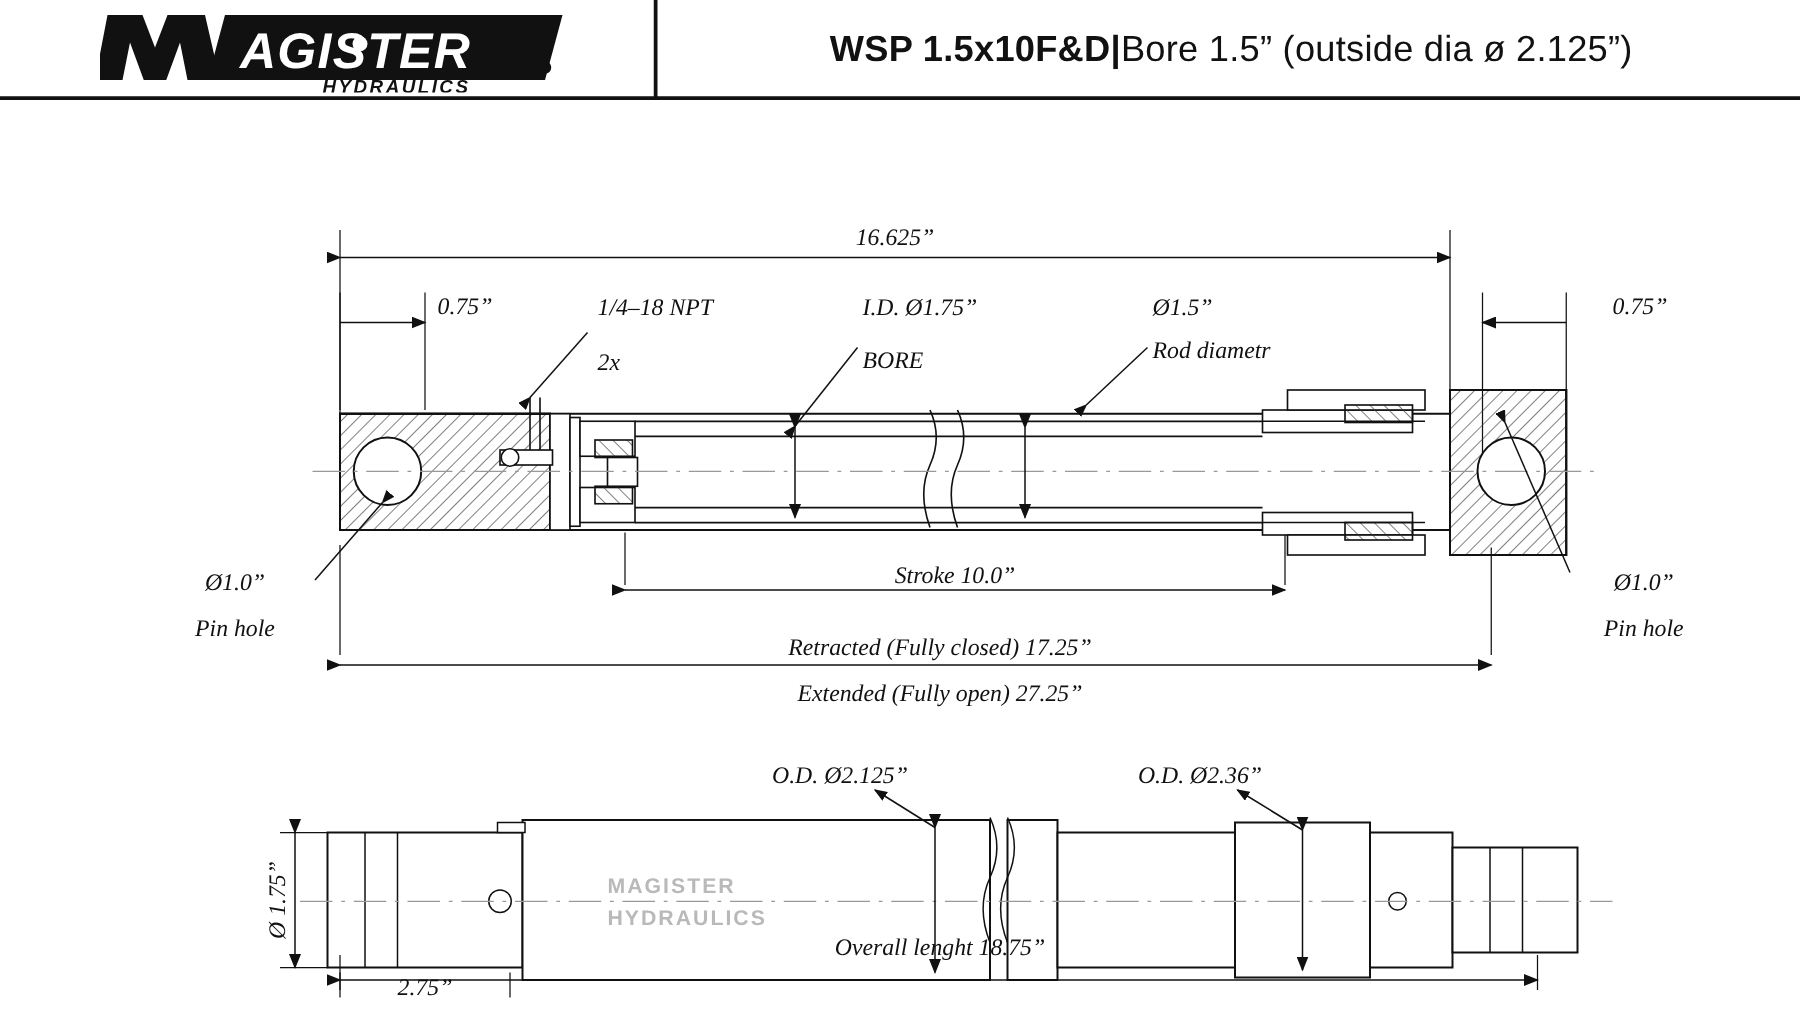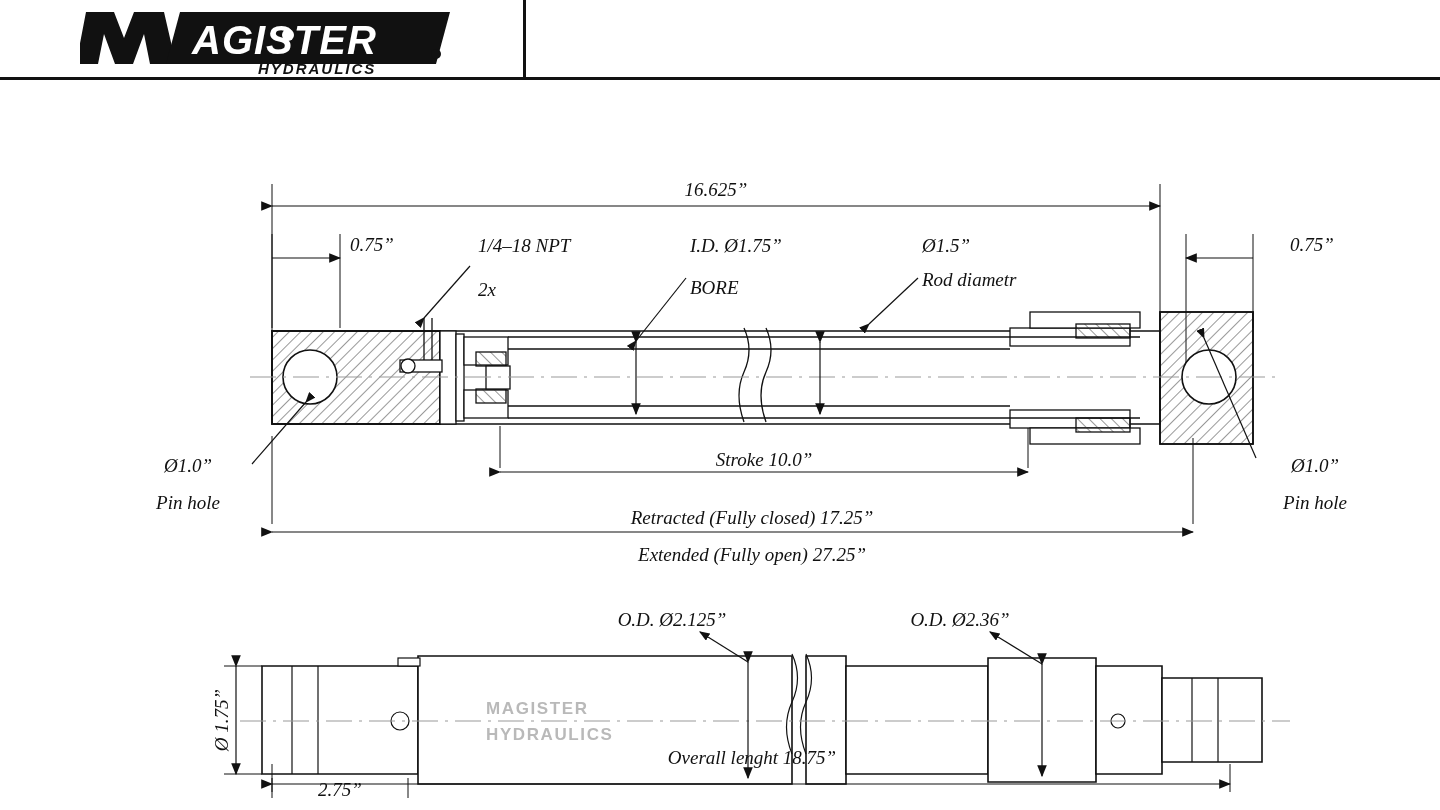--- a/index.html
+++ b/index.html
@@ -56,20 +56,25 @@
           <rect x="150" y="56" width="190" height="2"></rect>
         </g>
         <text x="178" y="70" fill="#111" font-family="Liberation Sans, sans-serif" font-weight="bold" font-style="italic" font-size="15" letter-spacing="2">HYDRAULICS</text>
         <circle cx="208" cy="31" r="6" fill="#fff"></circle>
         <circle cx="356" cy="50" r="5" fill="#111"></circle>
       </svg>
     </div>
 
     <div class="hdr-divider"></div>
 
+    <div class="hdr-title">
+      <span class="b">WSP 1.5x10F&amp;D</span>
+      <span class="b"> | </span>
+      <span class="n">Bore 1.5” (outside dia ø 2.125”)</span>
+    </div>
 
     <div class="hdr-rule"></div>
   </div>
 
   <div class="canvas">
     <svg width="1440" height="732" viewBox="0 0 1440 732">
       <defs>
         <pattern id="hatchR" width="8" height="8" patternTransform="rotate(45)" patternUnits="userSpaceOnUse">
           <line x1="0" y1="0" x2="0" y2="8" stroke="#333" stroke-width="1"></line>
         </pattern>

